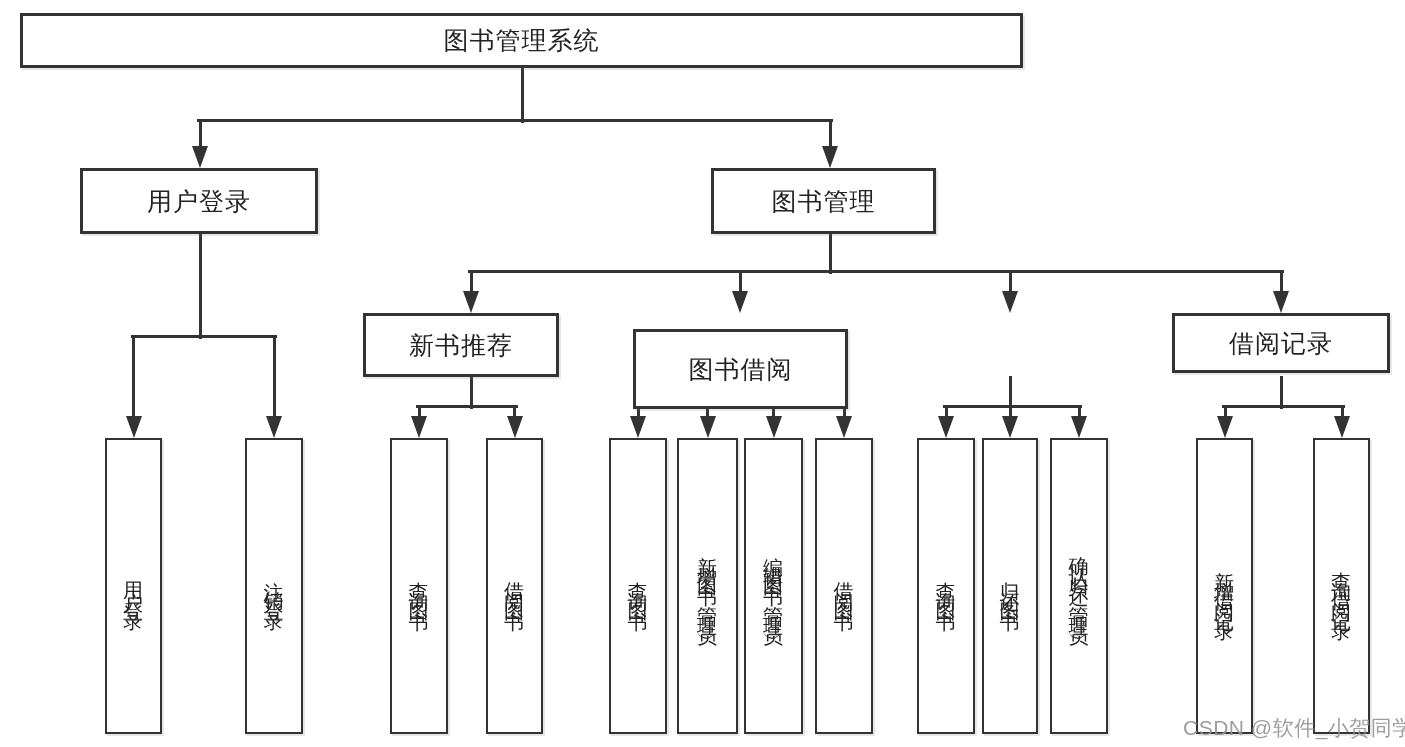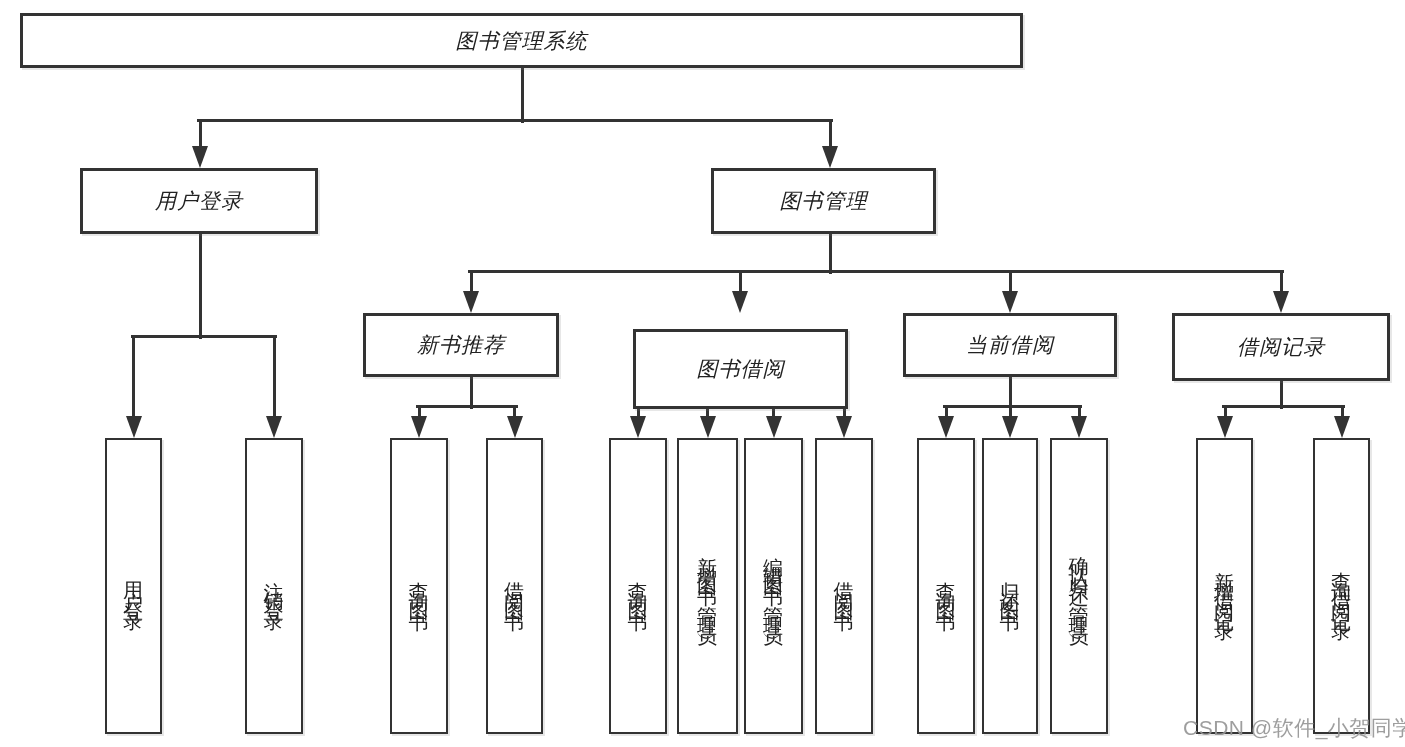--- a/index.html
+++ b/index.html
@@ -17,24 +17,23 @@
     background: #ffffff;
     border: 3px solid #333333;
     display: flex;
     align-items: center;
     justify-content: center;
     color: #222222;
     box-shadow: 2px 2px 0 rgba(120,120,120,0.18);
     z-index: 2;
   }
   .node.h span {
-    font-size: 21px;
+    font-size: 25px;
     letter-spacing: 1px;
     white-space: nowrap;
-    font-style: italic;
   }
   .node.v { border-width: 2.5px; }
   .node.v span {
     writing-mode: vertical-rl;
     text-orientation: mixed;
     font-size: 20px;
     letter-spacing: 10px;
     line-height: 1;
     white-space: nowrap;
   }
@@ -133,24 +132,21 @@
   <div class="node h" style="left:711px;top:168px;width:225px;height:66px">
     <span>图书管理</span>
   </div>
 
   <div class="node h" style="left:363px;top:313px;width:196px;height:64px">
     <span>新书推荐</span>
   </div>
   <div class="node h" style="left:633px;top:329px;width:215px;height:80px">
     <span>图书借阅</span>
   </div>
-  <div class="node h" style="left:903px;top:313px;width:214px;height:64px">
-    <span>当前借阅</span>
-  </div>
-  <div class="node h" style="left:1172px;top:313px;width:218px;height:68px">
+  <div class="node h" style="left:1172px;top:313px;width:218px;height:60px">
     <span>借阅记录</span>
   </div>
 
   <div class="node v" style="left:105px;top:438px;width:57px;height:296px">
     <span>用户登录</span>
   </div>
   <div class="node v" style="left:245px;top:438px;width:58px;height:296px">
     <span>注销登录</span>
   </div>
 

